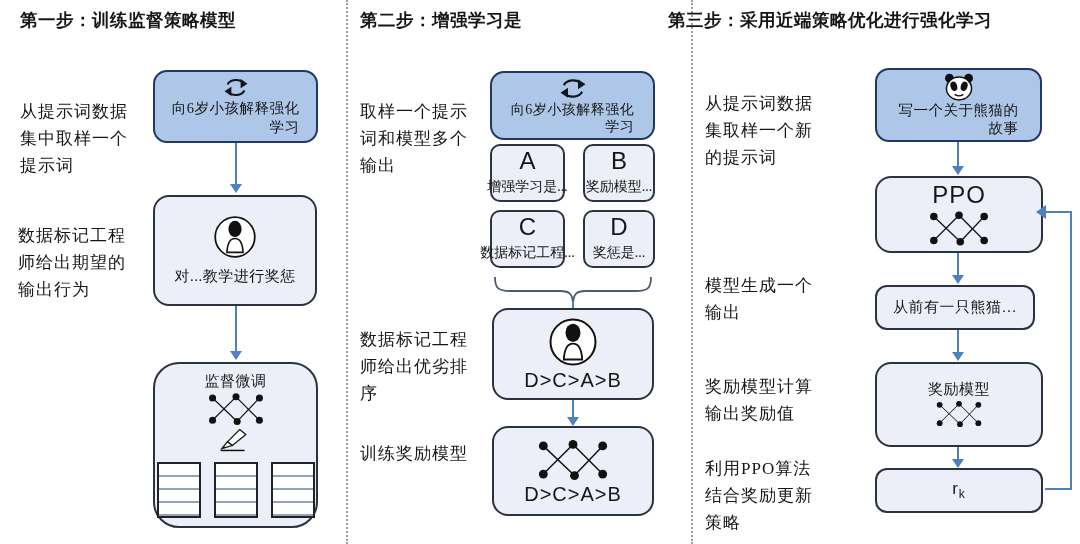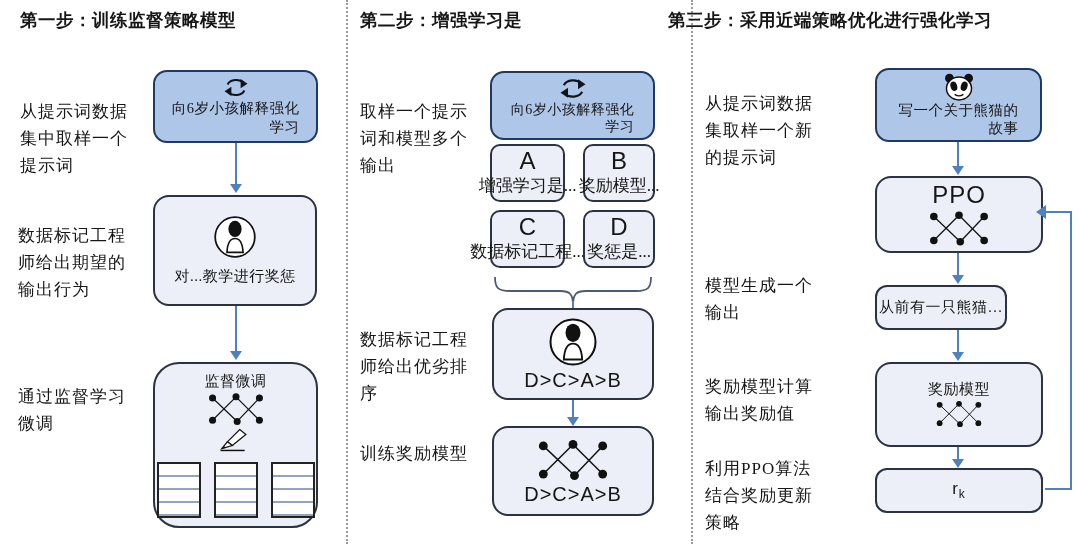--- a/index.html
+++ b/index.html
@@ -13,21 +13,21 @@
   .divider{position:absolute;top:0;bottom:0;width:0;border-left:2px dotted var(--divider)}
   .title{position:absolute;font-size:17.5px;font-weight:bold;letter-spacing:.5px;white-space:nowrap}
   .side-label{position:absolute;font-size:17px;line-height:27px;white-space:pre-line;letter-spacing:1px}
   .box{position:absolute;background:var(--box_light);border:2px solid var(--border_dark);
        border-radius:16px;display:flex;flex-direction:column;align-items:center;justify-content:center;
        text-align:right}
   .box.blue{background:var(--box_blue);border-color:var(--border_blue)}
   .box-text{font-size:14.5px;line-height:19px;white-space:pre-line;letter-spacing:.5px}
   .mono-text{font-family:"Liberation Sans", sans-serif;font-size:20px;letter-spacing:1px}
   .letter{font-family:"Liberation Sans", sans-serif;font-size:24px;line-height:26px}
-  .small-text{font-size:17px;white-space:nowrap}
+  .small-text{font-size:14px;white-space:nowrap}
   .varrow{position:absolute;width:14px}
   .varrow .shaft{position:absolute;left:50%;transform:translateX(-50%);top:0;bottom:7px;width:2px;background:var(--arrow)}
   .varrow .head{position:absolute;left:50%;transform:translateX(-50%);bottom:0;width:0;height:0;
                 border:6px solid transparent;border-bottom:0;border-top:9px solid var(--arrow)}
   .loop{position:absolute;border:2px solid var(--arrow);border-left:none;background:transparent}
   .loop-head{position:absolute;width:0;height:0;border:7px solid transparent;border-left:0;
              border-right:10px solid var(--arrow)}
   .stem{position:absolute;width:2px;background:var(--arrow)}
   .tbl{width:44px;height:56px;border:2px solid #222;background:#fff;
        background-image:repeating-linear-gradient(to bottom,transparent 0 11px,#93a2bd 11px 13px)}
@@ -42,22 +42,20 @@
   <div class="divider" style="left:346px"></div>
   <div class="divider" style="left:691px"></div>
 
   <div class="title" style="left:20px;top:8px">第一步：训练监督策略模型</div>
   <div class="side-label" style="left:20px;top:98px">从提示词数据
 集中取样一个
 提示词</div>
   <div class="side-label" style="left:18px;top:222px">数据标记工程
 师给出期望的
 输出行为</div>
-  <div class="side-label" style="left:18px;top:383px">通过监督学习
-微调</div>
 
   <div class="box blue" style="left:153px;top:70px;width:165px;height:73px;border-radius:14px;padding:4px">
     <svg width="40" height="30" viewBox="0 0 40 30">
       <path d="M9 11 A12 9 0 0 1 30 9" fill="none" stroke="#10151c" stroke-width="2.6"></path>
       <polygon points="26,4 35,10 26,16" fill="#10151c"></polygon>
       <path d="M31 19 A12 9 0 0 1 10 21" fill="none" stroke="#10151c" stroke-width="2.6"></path>
       <polygon points="14,14 5,20 14,26" fill="#10151c"></polygon>
     </svg>
     <div class="box-text">向6岁小孩解释强化
 学习</div>
@@ -226,21 +224,21 @@
         <circle cx="62" cy="52" r="6" fill="#111"></circle>
         <circle cx="100" cy="50" r="6" fill="#111"></circle>
     </svg>
   </div>
 
   <div class="varrow" style="left:951px;top:253px;height:31px">
     <span class="shaft"></span>
       <span class="head"></span>
   </div>
 
-  <div class="box" style="left:875px;top:285px;width:132px;height:45px;border-radius:12px">
+  <div class="box" style="left:875px;top:285px;width:160px;height:45px;border-radius:12px">
     <div class="box-text" style="font-size:15px">从前有一只熊猫…</div>
   </div>
 
   <div class="varrow" style="left:951px;top:330px;height:31px">
     <span class="shaft"></span>
       <span class="head"></span>
   </div>
 
   <div class="box" style="left:875px;top:362px;width:168px;height:85px;padding:16px">
     <div class="box-text" style="font-size:15px">奖励模型</div>

